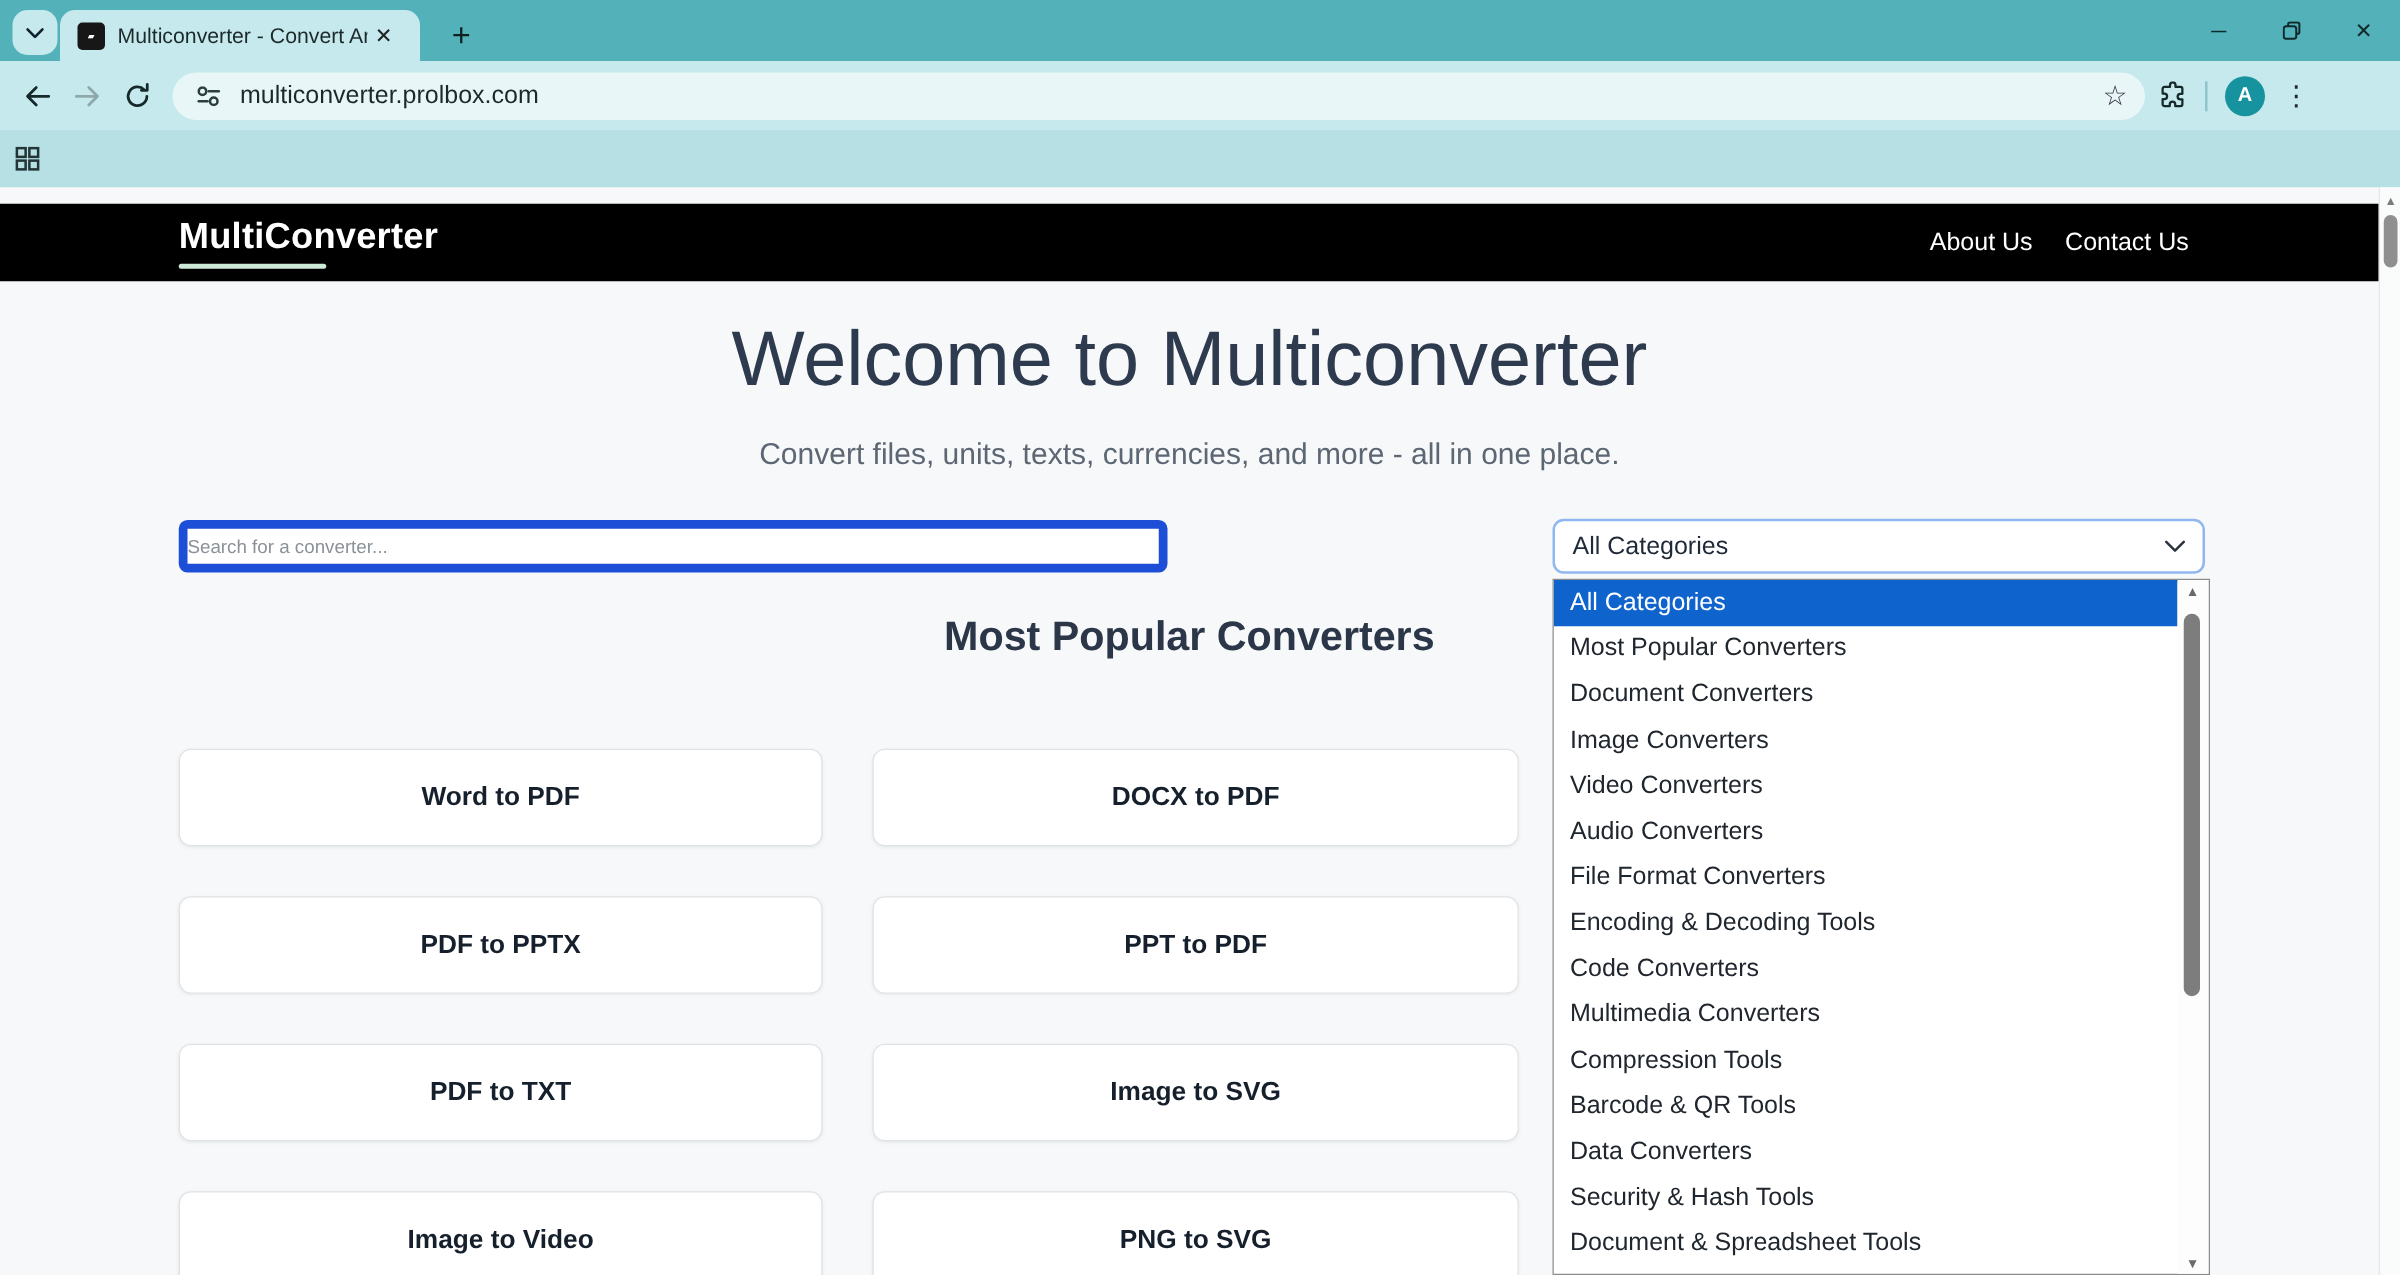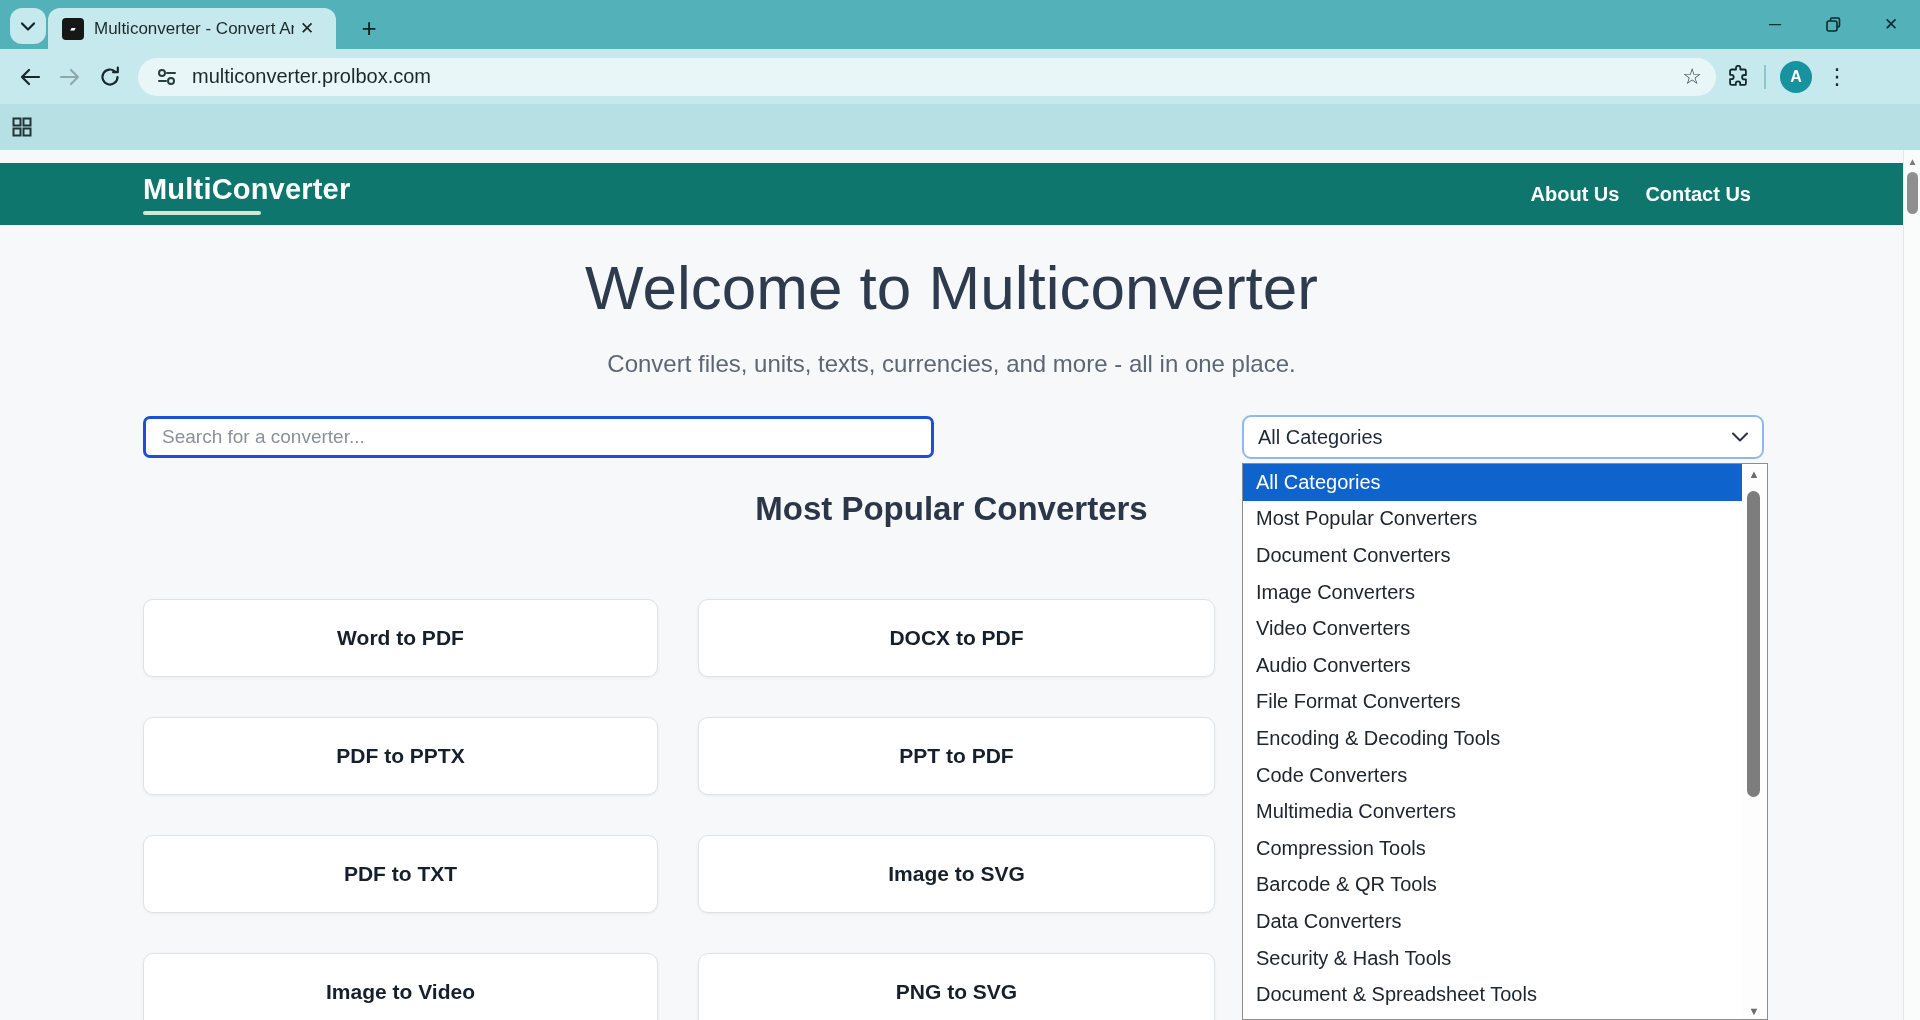--- a/index.html
+++ b/index.html
@@ -45,35 +45,35 @@
     display:flex; align-items:center; }
   .apps-ic { margin-left:12px; }
 
   
   .page { position:absolute; left:0; top:150px; width:1920px; height:870px; background:#f6f8f9; }
   .page-scrollbar { position:absolute; right:0; top:0; width:17px; height:870px; background:#fafbfb;
     border-left:1px solid #e4e6e7; }
   .ps-arrow { position:absolute; left:0; width:17px; text-align:center; font-size:10px; color:#7b7b7b; }
   .ps-thumb { position:absolute; left:3px; top:22px; width:11px; height:42px; background:#8f8f8f; border-radius:6px; }
 
-  .site-header { position:absolute; left:0; top:13px; width:1903px; height:62px; background:#0f766e;
+  .site-header { position:absolute; left:0; top:13px; width:1903px; height:62px; background:#000000;
     display:flex; align-items:center; }
   .logo-wrap { margin-left:143px; }
   .logo { color:#fff; font-size:29px; font-weight:bold; letter-spacing:0.2px; }
   .logo-underline { width:118px; height:4px; background:#cdead8; margin-top:5px; border-radius:2px; }
   .site-nav { margin-left:auto; margin-right:152px; display:flex; gap:26px; }
-  .site-nav a { color:#fff; font-size:20px; font-weight:bold; text-decoration:none; }
+  .site-nav a { color:#fff; font-size:20px; font-weight:normal; text-decoration:none; }
 
   .hero-title { position:absolute; left:0; top:102px; width:1903px; text-align:center;
     font-size:62px; font-weight:300; color:#2e3a4e; }
   .hero-sub { position:absolute; left:0; top:200px; width:1903px; text-align:center;
     font-size:24px; font-weight:300; color:#5d6774; }
 
   .search-input { position:absolute; left:143px; top:266px; width:791px; height:42px; background:#fff;
-    border:3px solid #1d4ed8; border-radius:7px; padding:0 16px; font-size:19px; color:#1f2937;
+    border:7px solid #1d4ed8; border-radius:7px; padding:0 0; font-size:15px; color:#1f2937;
     font-family:"Liberation Sans", sans-serif; }
   .search-input::placeholder { color:#8a9199; font-weight:300; }
 
   .cat-select { position:absolute; left:1242px; top:265px; width:522px; height:44px; background:#fff;
     border:2px solid #90b8f0; border-radius:9px; display:flex; align-items:center; padding:0 14px; }
   .cat-select-label { font-size:20px; color:#1f2937; flex:1; }
 
   .dropdown { position:absolute; left:1242px; top:313px; width:526px; height:557px; background:#fff;
     border:1px solid #8c8c8c; overflow:hidden; }
   .option { height:36.6px; display:flex; align-items:center; padding-left:13px; font-size:20px;

